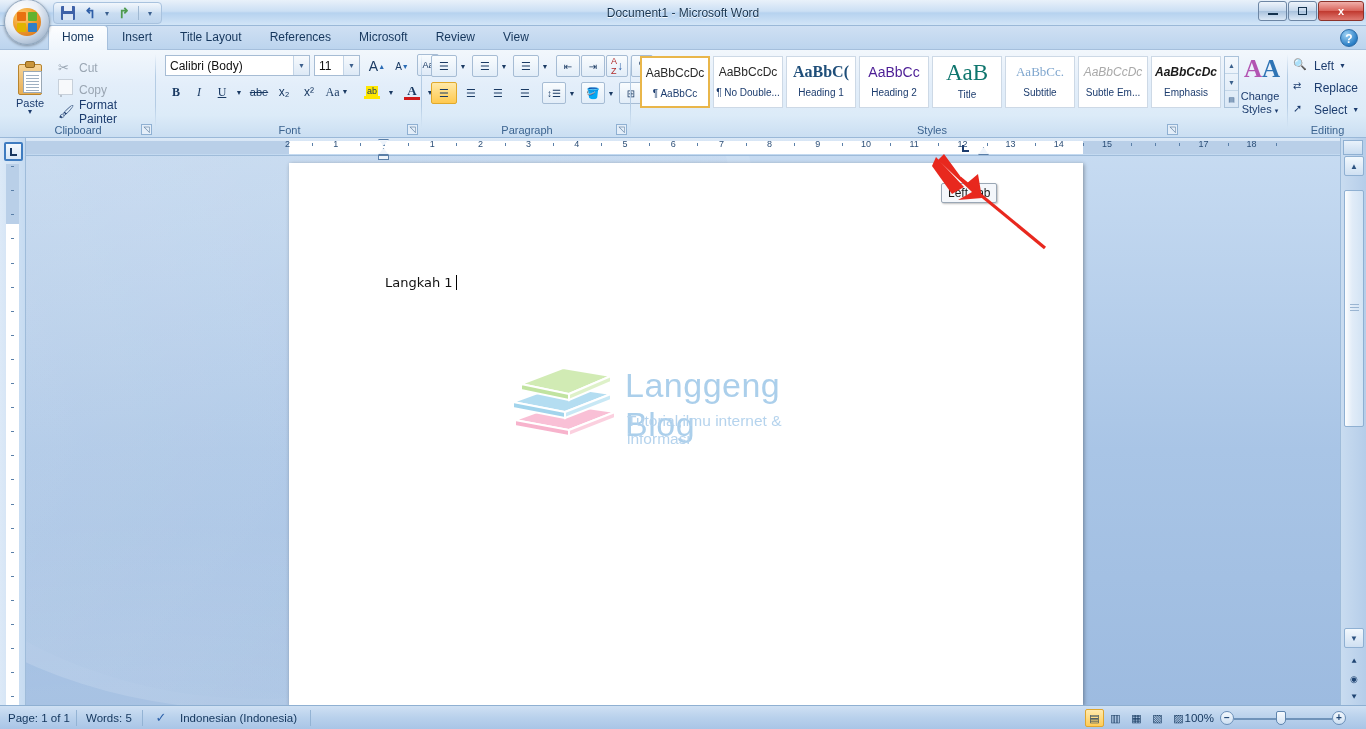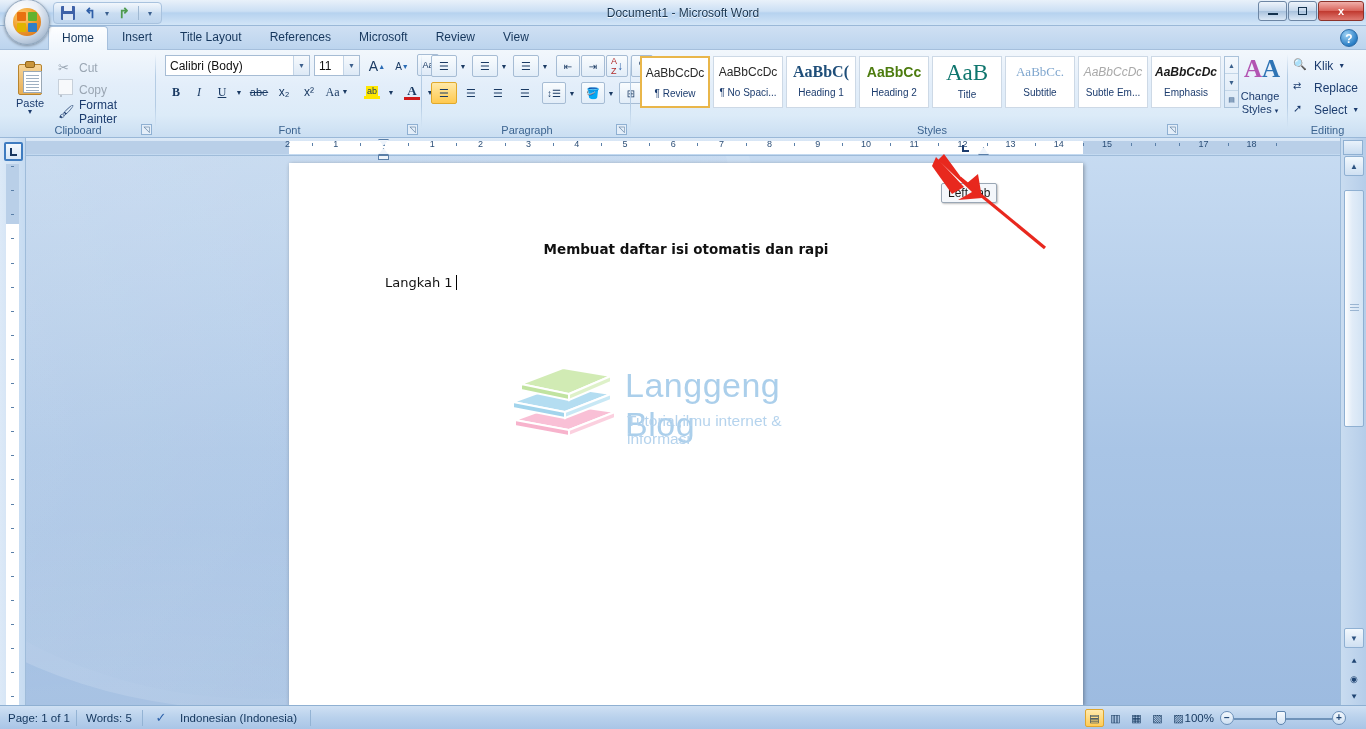--- a/index.html
+++ b/index.html
@@ -81,21 +81,21 @@
   }
   .win-min { width: 10px; height: 2px; background: #14324e; margin-top: 6px; }
   .win-max { width: 9px; height: 8px; border: 1.5px solid #14324e; }
 
   
   .tabstrip {
     position: absolute; left: 0; top: 26px; width: 1366px; height: 24px;
     background: linear-gradient(to bottom, #cfe0f3 0%, #bcd4ee 100%);
     border-bottom: 1px solid #a5bfdc;
   }
-  .tabs { position: absolute; left: 48px; top: 0; display: flex; height: 24px; align-items: center; }
+  .tabs { position: absolute; left: 48px; top: 0; display: flex; height: 24px; align-items: flex-end; }
   .tab {
     padding: 3px 14px 5px; font-size: 12px; color: #15365c; line-height: 16px;
     border-radius: 4px 4px 0 0;
   }
   .tab.active {
     background: linear-gradient(to bottom, #fdfeff, #eef5fc);
     border: 1px solid #a5bfdc; border-bottom: none;
     padding: 3px 13px 5px; color: #15365c;
   }
   .help-btn {
@@ -543,32 +543,32 @@
         </div>
 
       <div class="group-label">Paragraph</div>
       <div class="dlg-launch">◹</div>
       <div class="group-sep" style="right:0"></div>
     </div>
 
     <div class="group" style="left:632px; width:600px;">
       <div class="stylecell sel" style="left:8px">
         <div class="sc-prev" style="font-size:12px">AaBbCcDc</div>
-        <div class="sc-name">¶ Review</div>
+        <div class="sc-name">¶ AaBbCc</div>
       </div>
       <div class="stylecell" style="left:81px">
         <div class="sc-prev" style="font-size:12px">AaBbCcDc</div>
-        <div class="sc-name">¶ No Spaci...</div>
+        <div class="sc-name">¶ No Double...</div>
       </div>
       <div class="stylecell" style="left:154px">
         <div class="sc-prev" style="font-size:16px;color:#1f4e79;font-weight:bold;font-family:'Liberation Serif',serif">AaBbC(</div>
         <div class="sc-name">Heading 1</div>
       </div>
       <div class="stylecell" style="left:227px">
-        <div class="sc-prev" style="font-size:14px;color:#4d7c0f;font-weight:bold">AaBbCc</div>
+        <div class="sc-prev" style="font-size:14px;color:#4c1d95;font-weight:normal">AaBbCc</div>
         <div class="sc-name">Heading 2</div>
       </div>
       <div class="stylecell" style="left:300px">
         <div class="sc-prev" style="font-size:23px;color:#0f766e;font-family:'Liberation Serif',serif;line-height:32px">AaB</div>
         <div class="sc-name">Title</div>
       </div>
       <div class="stylecell" style="left:373px">
         <div class="sc-prev" style="font-size:13px;color:#7fa6ce;font-family:'Liberation Serif',serif">AaBbCc.</div>
         <div class="sc-name">Subtitle</div>
       </div>
@@ -596,21 +596,21 @@
         <span style="color:#b254b2">A</span><span style="color:#2e74b5">A</span>
       </div>
       <div style="position:absolute;left:0;top:40px;width:100%;text-align:center;font-size:11px">Change</div>
       <div style="position:absolute;left:0;top:53px;width:100%;text-align:center;font-size:11px"><span>Styles</span> <span style="font-size:7px">▾</span></div>
       <div class="group-sep" style="right:0"></div>
     </div>
 
     <div class="group" style="left:1289px; width:77px;">
       <div class="cb-item" style="left:4px; top:5px">
         <span class="cb-ico" style="font-size:11px;color:#3a6ea8">🔍</span>
-        <span>Klik</span>
+        <span>Left</span>
         <span style="font-size:7px">▼</span>
       </div>
       <div class="cb-item" style="left:4px; top:27px">
         <span class="cb-ico" style="font-size:10px">⇄</span>
         <span>Replace</span>
       </div>
       <div class="cb-item" style="left:4px; top:49px">
         <span class="cb-ico" style="font-size:11px">➚</span>
         <span>Select</span>
         <span style="font-size:7px">▼</span>
@@ -706,21 +706,20 @@
             <div class="vtk" style="top: 508.26px;"></div>
             <div class="vtk" style="top: 532.36px;"></div>
           </div>
       </div>
       <div class="tabselect">
           <i></i>
         </div>
     </div>
 
     <div class="page">
-      <div class="doc-title">Membuat daftar isi otomatis dan rapi</div>
       <div class="doc-line">
         <span>Langkah 1</span><span class="caret"></span>
       </div>
 
       <div class="wm">
         
         <svg width="115" height="80" viewBox="0 0 115 80">
           <g stroke="#ffffff" stroke-width="2">
             <path d="M8 56 L52 40 L108 48 L62 66 Z" fill="#f9b6cf"></path>
             <path d="M8 56 L8 62 L62 72 L62 66 Z" fill="#f6a6c4"></path>

